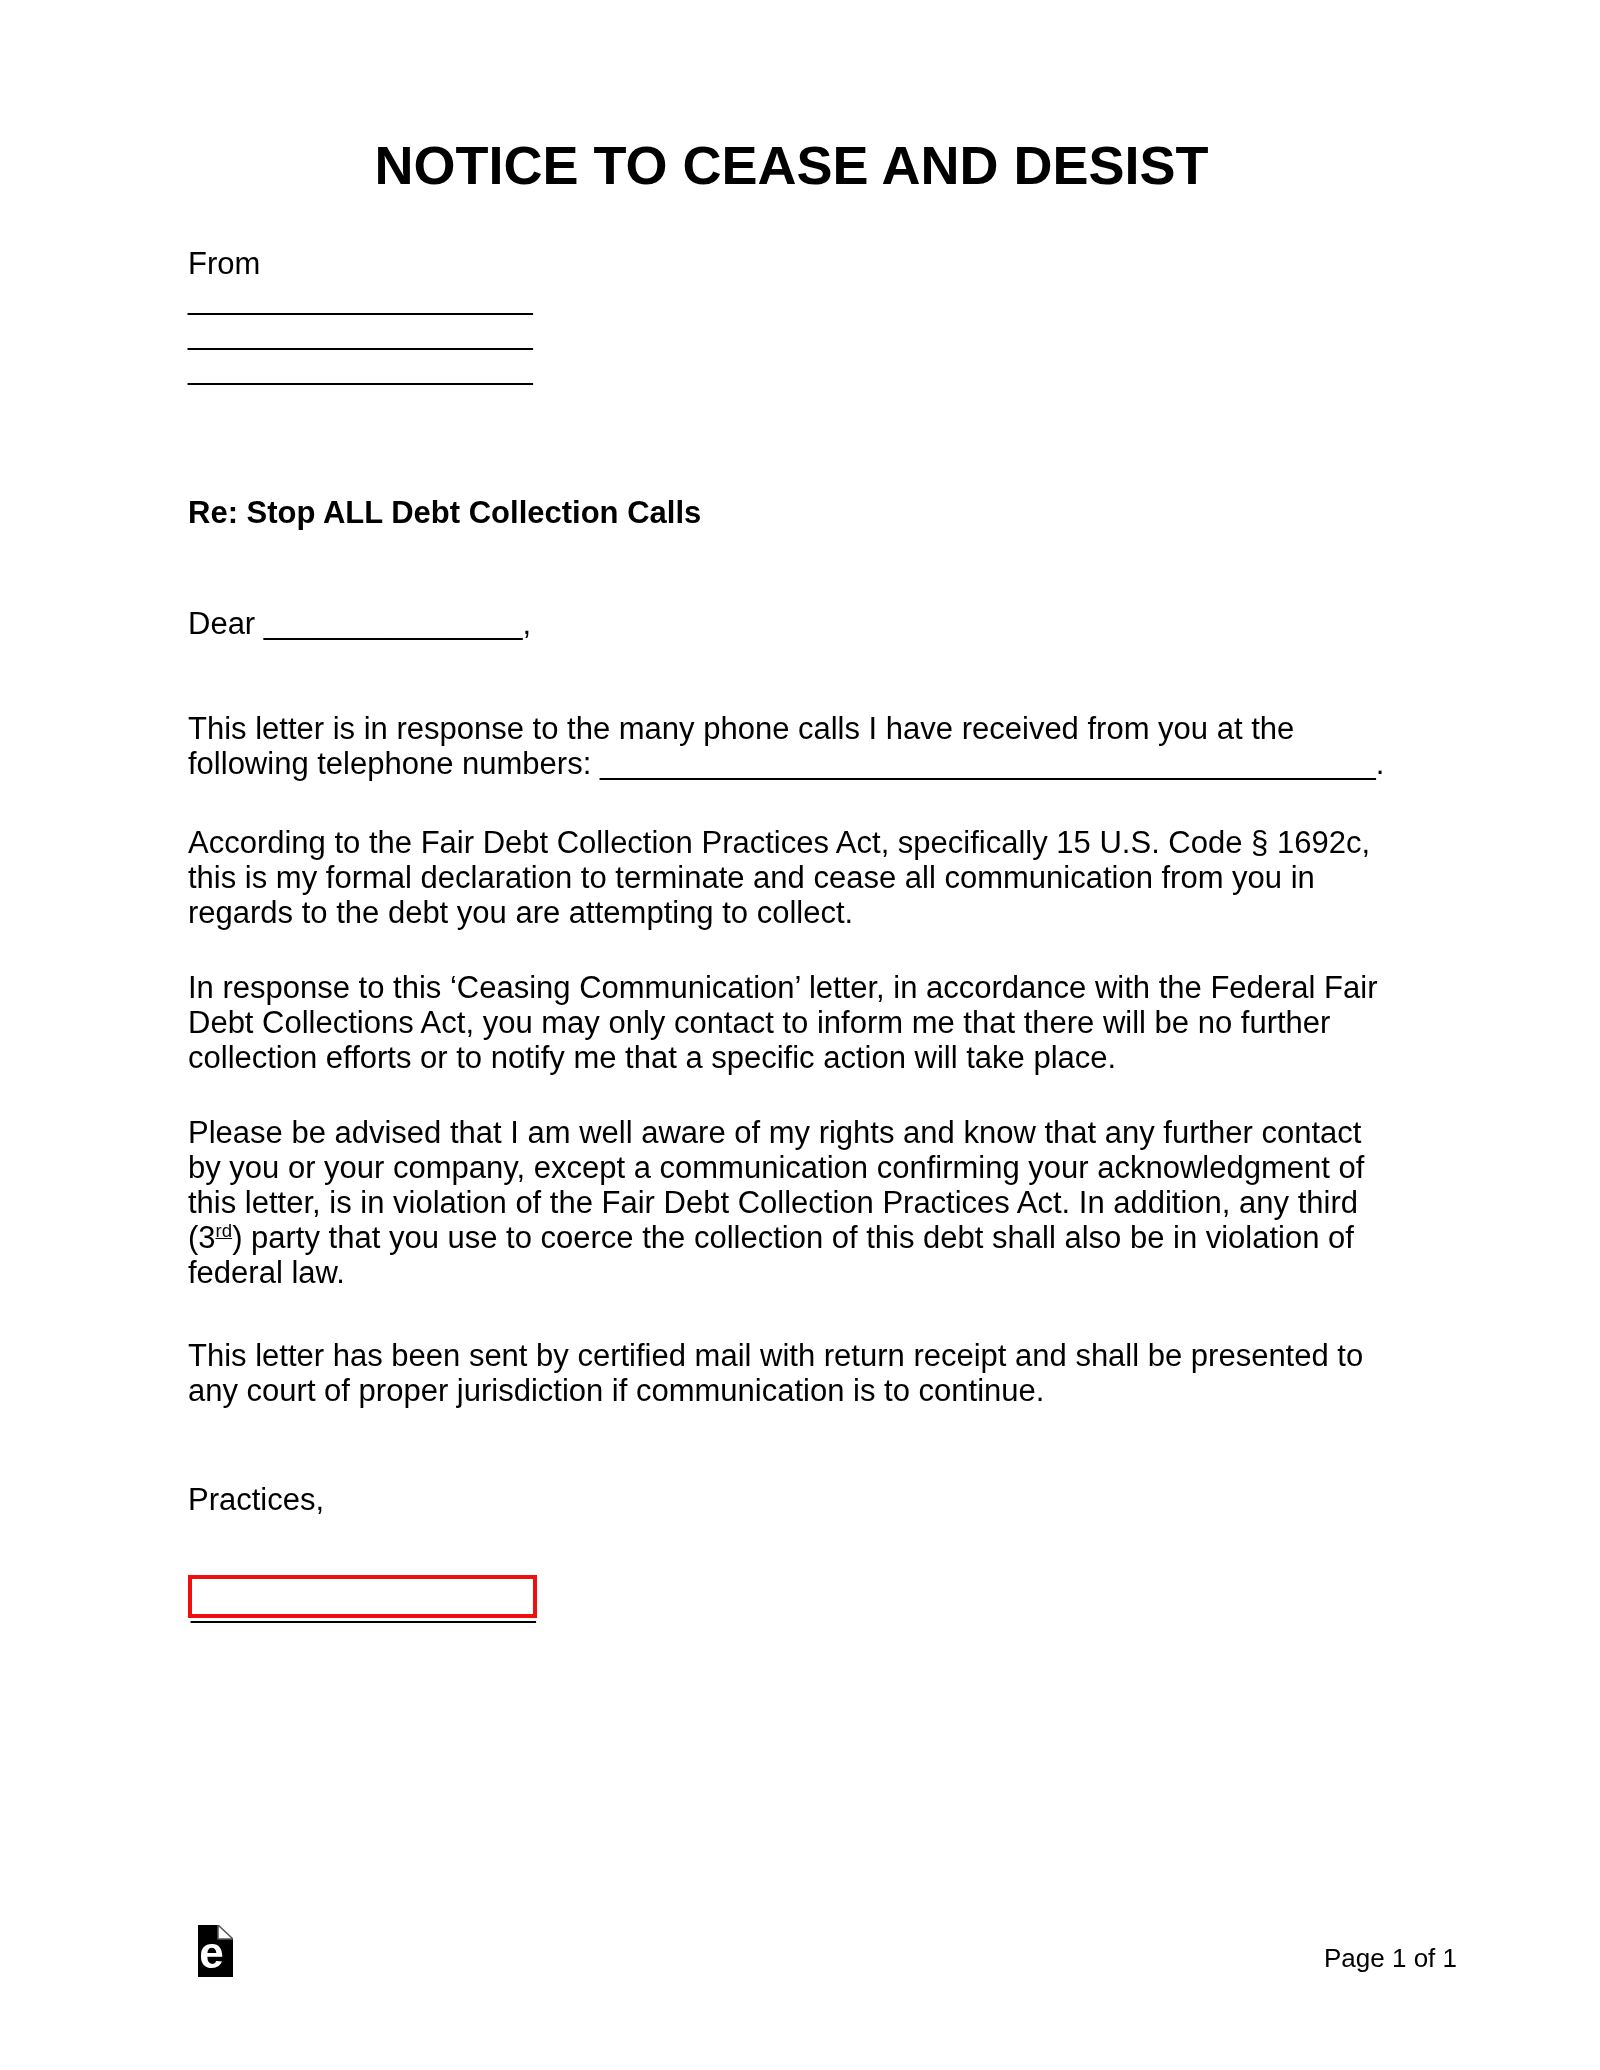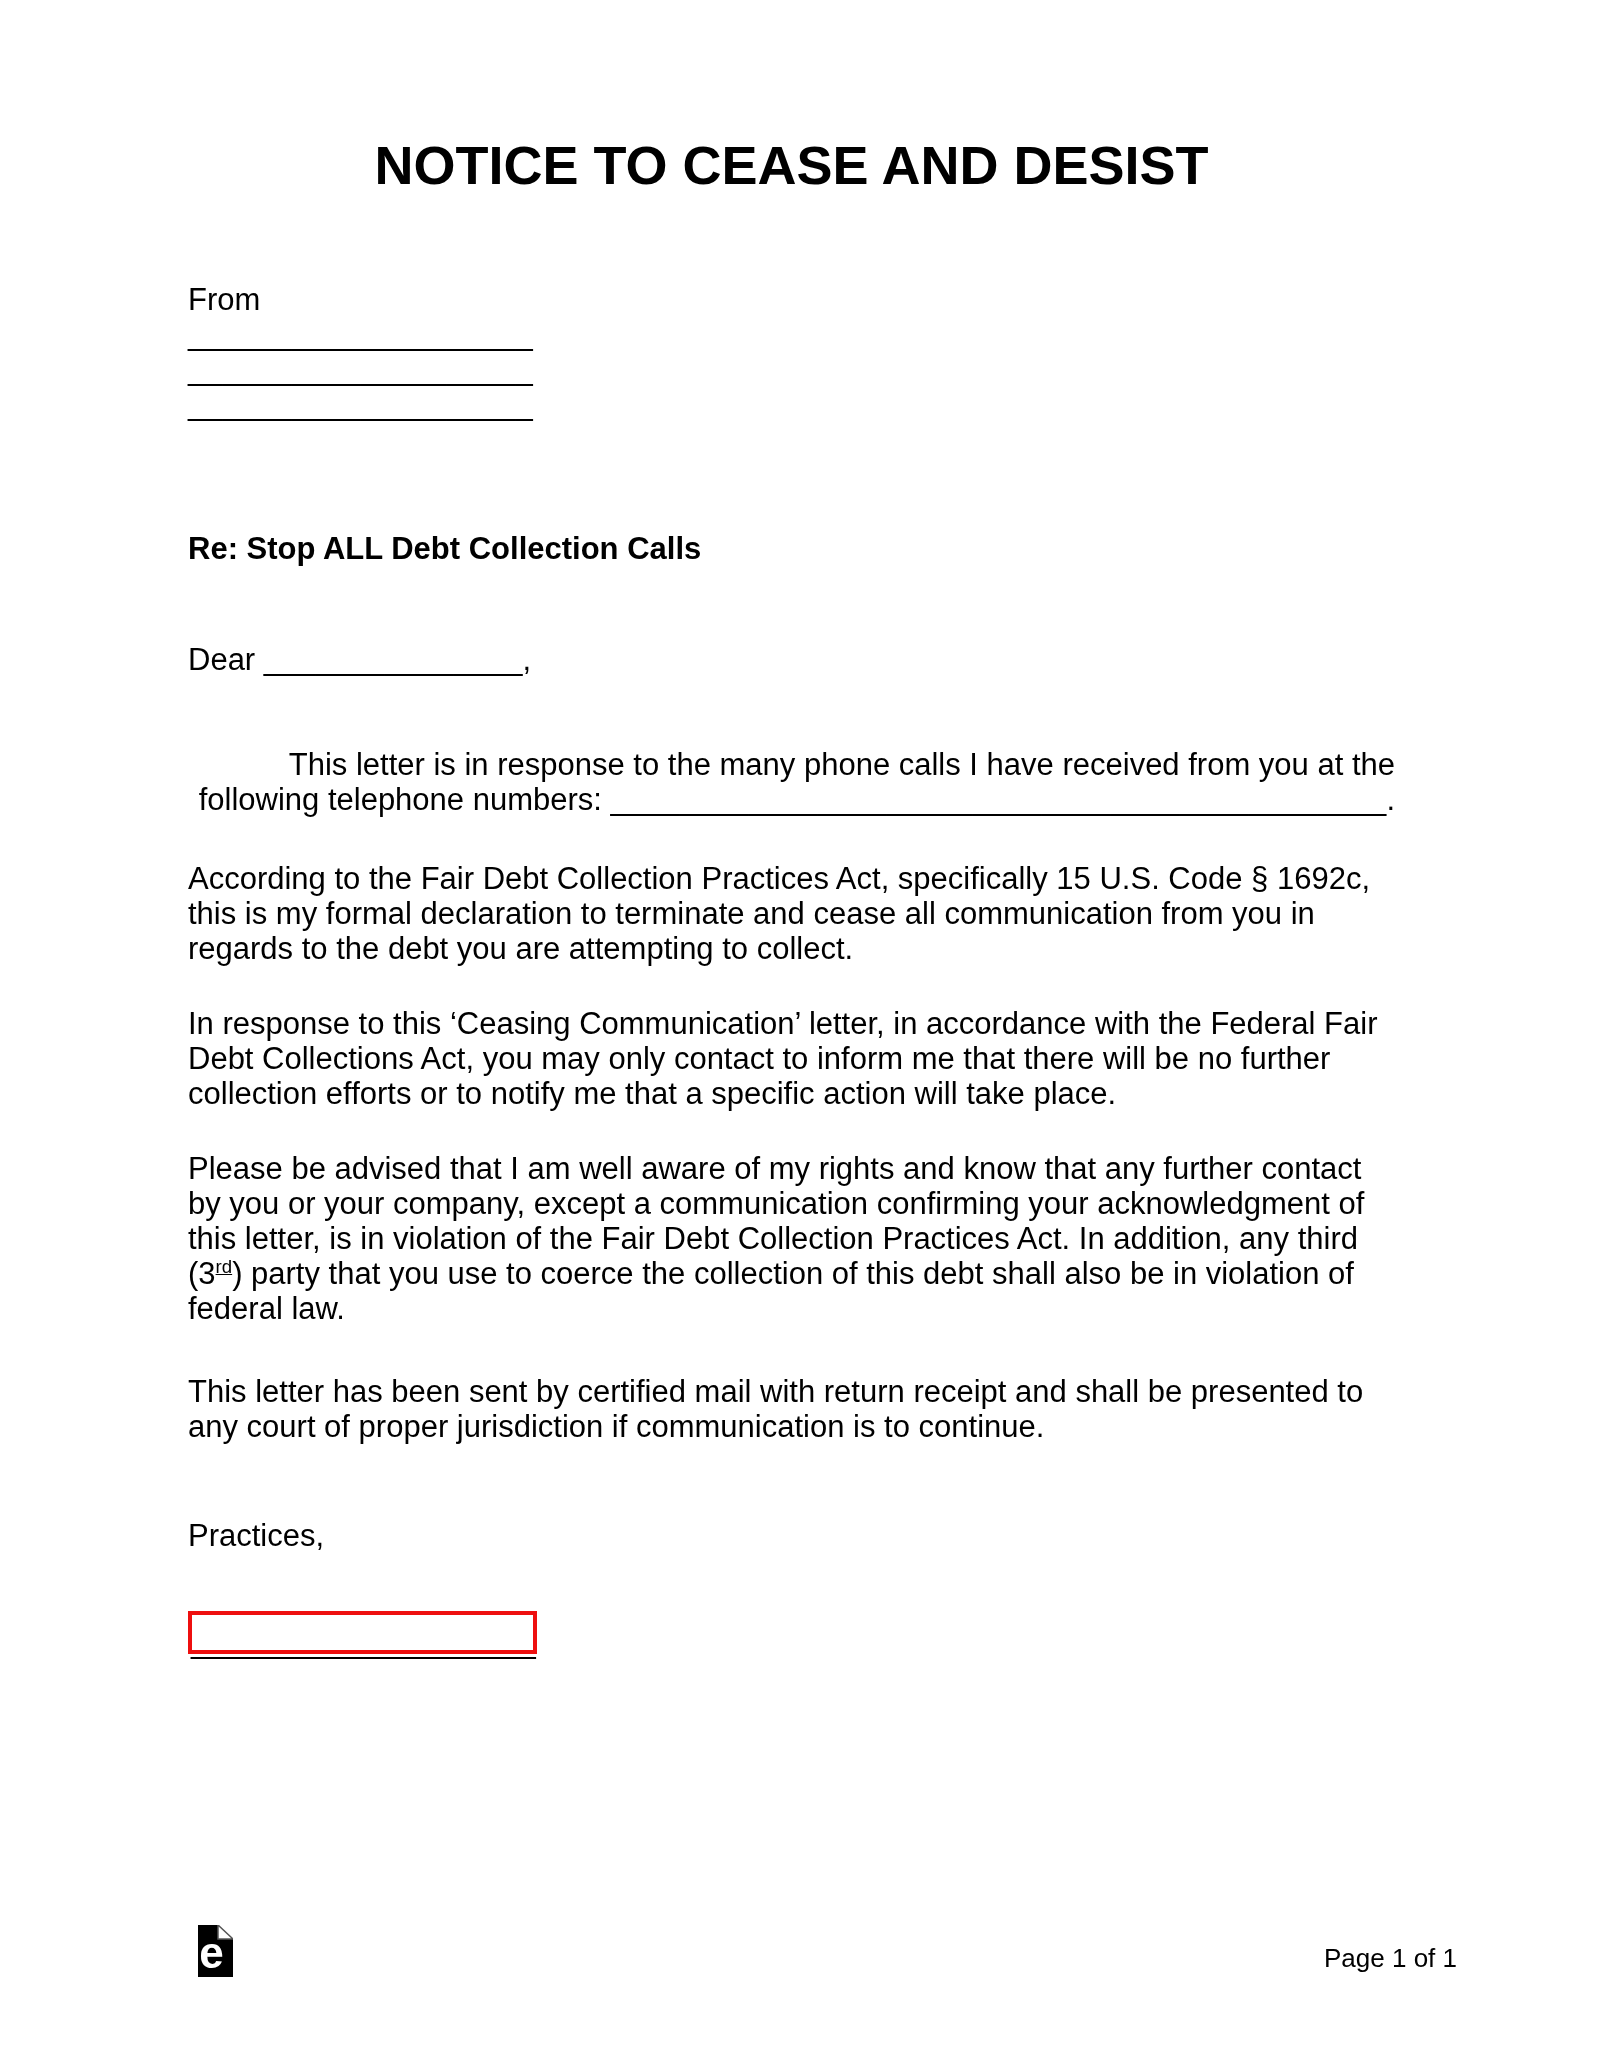--- a/index.html
+++ b/index.html
@@ -11,26 +11,26 @@
     font-size:31px; line-height:35px; color:#000000;
     box-sizing:border-box;
     padding:0 205px 12px 188px;
     display:flex; flex-direction:column;
     overflow:hidden;
   }
   .title {
     font-size:54px; line-height:56px; font-weight:700;
     text-align:center; margin-top:137px;
   }
-  .from-label { margin-top:89px; }
+  .from-label { margin-top:53px; }
   .blank-line { white-space:nowrap; }
   .date-row { margin-top:86px; }
   .re-row { margin-top:109px; font-weight:700; }
   .dear-row { margin-top:76px; }
-  .p1 { margin-top:70px;text-align:right; }
+  .p1 { margin-top:70px; }
   .p2 { margin-top:44px; }
   .p3 { margin-top:40px; }
   .p4 { margin-top:40px; }
   p { margin:0; }
   .sup { vertical-align:super; font-size:0.6em; line-height:0;text-decoration:underline; }
   .warning { margin-top:53px; font-weight:700; text-decoration:underline; }
   .p5 { margin-top:48px; }
   .closing { margin-top:74px; }
   .sig-box {
     margin-top:58px;

